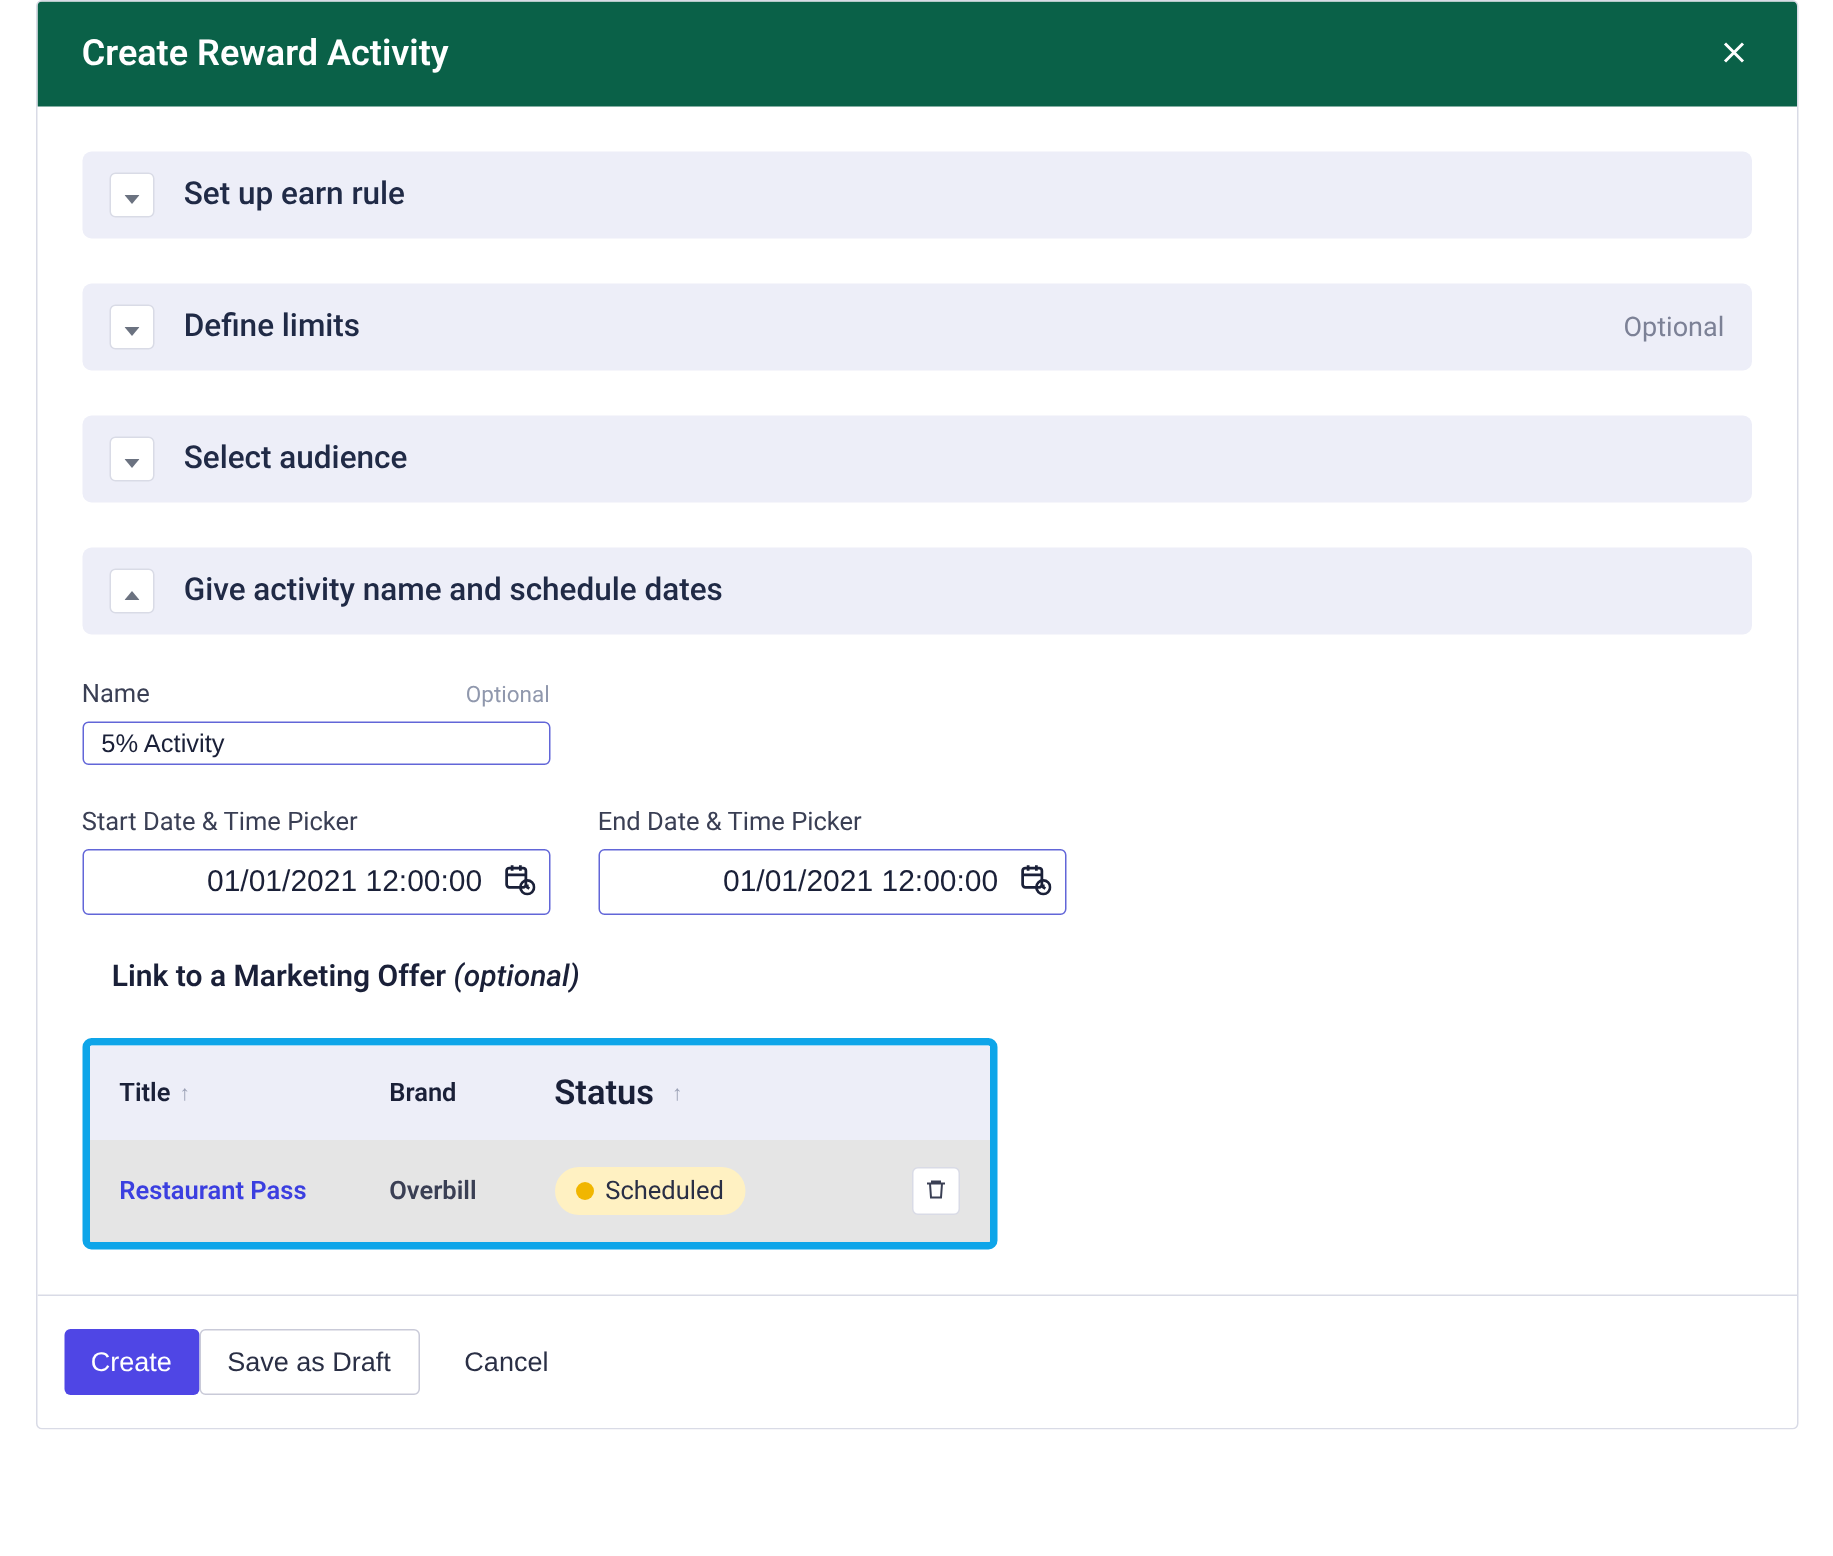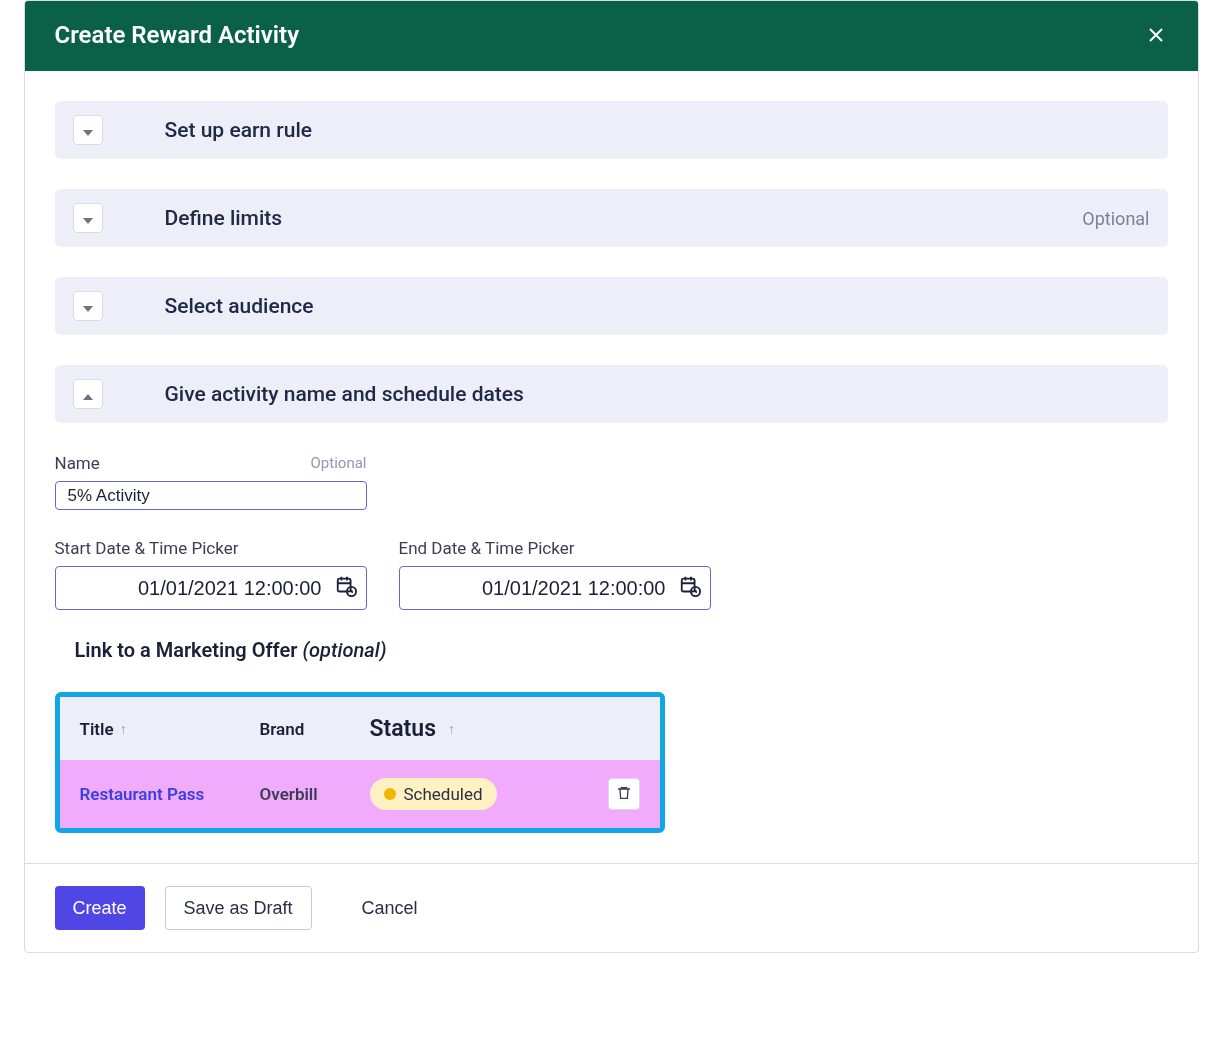--- a/index.html
+++ b/index.html
@@ -43,21 +43,20 @@
   .modal-body {
     padding: 30px 30px 0 30px;
   }
   .section {
     background: #edeef8;
     border-radius: 6px;
     padding: 14px 18px;
     display: flex;
     align-items: center;
     margin-bottom: 30px;
-    gap: 42px;
   }
   .expand-btn {
     width: 30px;
     height: 30px;
     background: #fff;
     border: 1px solid #d9dbe6;
     border-radius: 4px;
     display: flex;
     align-items: center;
     justify-content: center;
@@ -155,21 +154,21 @@
   .offer-table .thead {
     background: #edeef8;
     display: flex;
     align-items: center;
     padding: 18px 20px;
   }
   .offer-table .tbody-row {
     display: flex;
     align-items: center;
     padding: 18px 20px;
-    background: #f0abfc;
+    background: #e5e5e5;
   }
   .col-title { width: 180px; display: flex; align-items: center; gap: 6px; font-size: 17px; font-weight: 600; color: #1a2038; }
   .col-brand { width: 110px; font-size: 17px; font-weight: 600; color: #1a2038; }
   .col-status { width: 180px; display: flex; align-items: center; gap: 12px; }
   .col-status-head { font-size: 23px; font-weight: 600; color: #1a2038; }
   .col-actions { flex: 1; display: flex; justify-content: flex-end; }
   .sort-arrow { color: #9aa0b4; font-size: 14px; }
   .link-cell { color: #3b3fe0; font-weight: 600; font-size: 17px; cursor: pointer; }
   .brand-cell { color: #3a3f54; font-size: 17px; }
   .status-pill {
@@ -188,24 +187,24 @@
   .trash-btn {
     width: 32px; height: 32px;
     border: 1px solid #d9dbe6;
     border-radius: 4px;
     background: #fff;
     display: flex; align-items: center; justify-content: center;
     cursor: pointer;
   }
   .modal-footer {
     border-top: 1px solid #d9dbe6;
-    padding: 22px 30px;
-    display: flex;
-    align-items: center;
-    gap: 20px;
+    padding: 22px 18px;
+    display: flex;
+    align-items: center;
+    gap: 0;
     margin-top: 10px;
   }
   .btn {
     height: 44px;
     padding: 0 18px;
     border-radius: 4px;
     font-size: 18px;
     cursor: pointer;
     border: none;
   }

